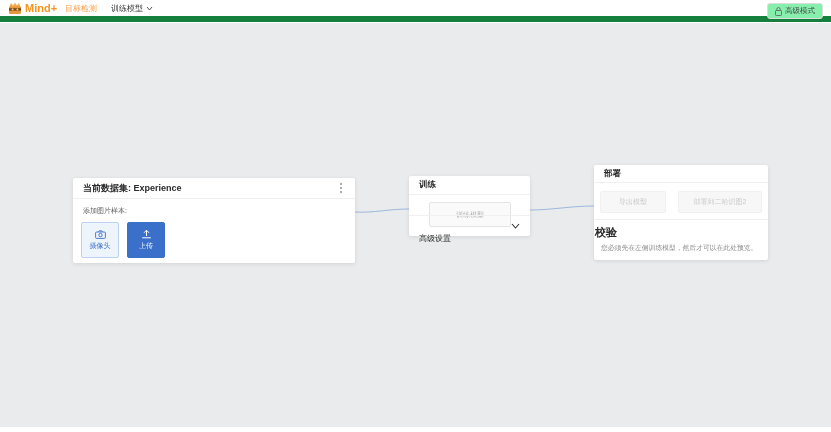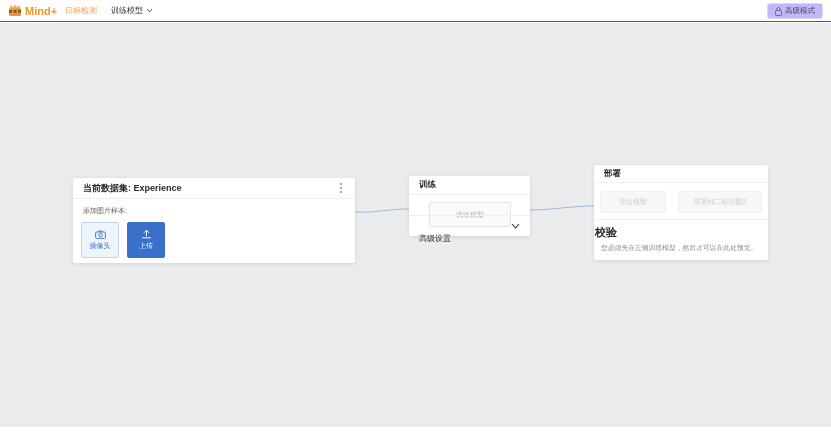--- a/index.html
+++ b/index.html
@@ -2,30 +2,30 @@
 <html><head>
 <meta charset="utf-8">
 <style>
   * { margin:0; padding:0; box-sizing:border-box; }
   html,body { width:831px; height:432px; overflow:hidden; }
   body { font-family:"Liberation Sans","DejaVu Sans",sans-serif; background:#fff; }
   #app { position:relative; width:831px; height:432px; background:#fff; }
 
   
   .header { position:absolute; left:0; top:0; width:831px; height:22px;
-            background:#fff; border-bottom:1px solid #15803d; display:flex; align-items:center; }
+            background:#fff; border-bottom:6px solid #15803d; display:flex; align-items:center; }
   .logo-wrap { display:flex; align-items:center; margin-left:8px; }
   .logo-icon { width:14px; height:13px; display:inline-block; }
   .logo-text { color:#f7941e; font-size:11px; font-weight:bold; margin-left:3px; letter-spacing:0; }
   .nav { display:flex; align-items:center; margin-left:8px; }
   .nav-item { font-size:8px; color:#333; margin-right:14px; cursor:pointer; display:flex; align-items:center; }
   .nav-item.active { color:#f7a04b; }
   .chevron-sm { width:7px; height:5px; margin-left:3px; }
   .adv-btn { position:absolute; right:8px; top:3px; height:16px; padding:0 7px;
-             background:#c4b5fd; border:1px solid #dcdcdc; border-radius:3px;
+             background:#86efac; border:1px solid #dcdcdc; border-radius:3px;
              display:flex; align-items:center; font-size:7.5px; color:#444; cursor:pointer; }
   .lock-icon { width:7px; height:9px; margin-right:3px; }
 
   
   .canvas { position:absolute; left:0; top:23px; width:831px; height:404px; background:#eaebec; }
   .wires { position:absolute; left:0; top:0; width:831px; height:404px; pointer-events:none; }
 
   .card { position:absolute; background:#fff; border-radius:2px;
           box-shadow:0 1px 4px rgba(0,0,0,0.10); }
   .card-header { display:flex; align-items:center; justify-content:space-between;

